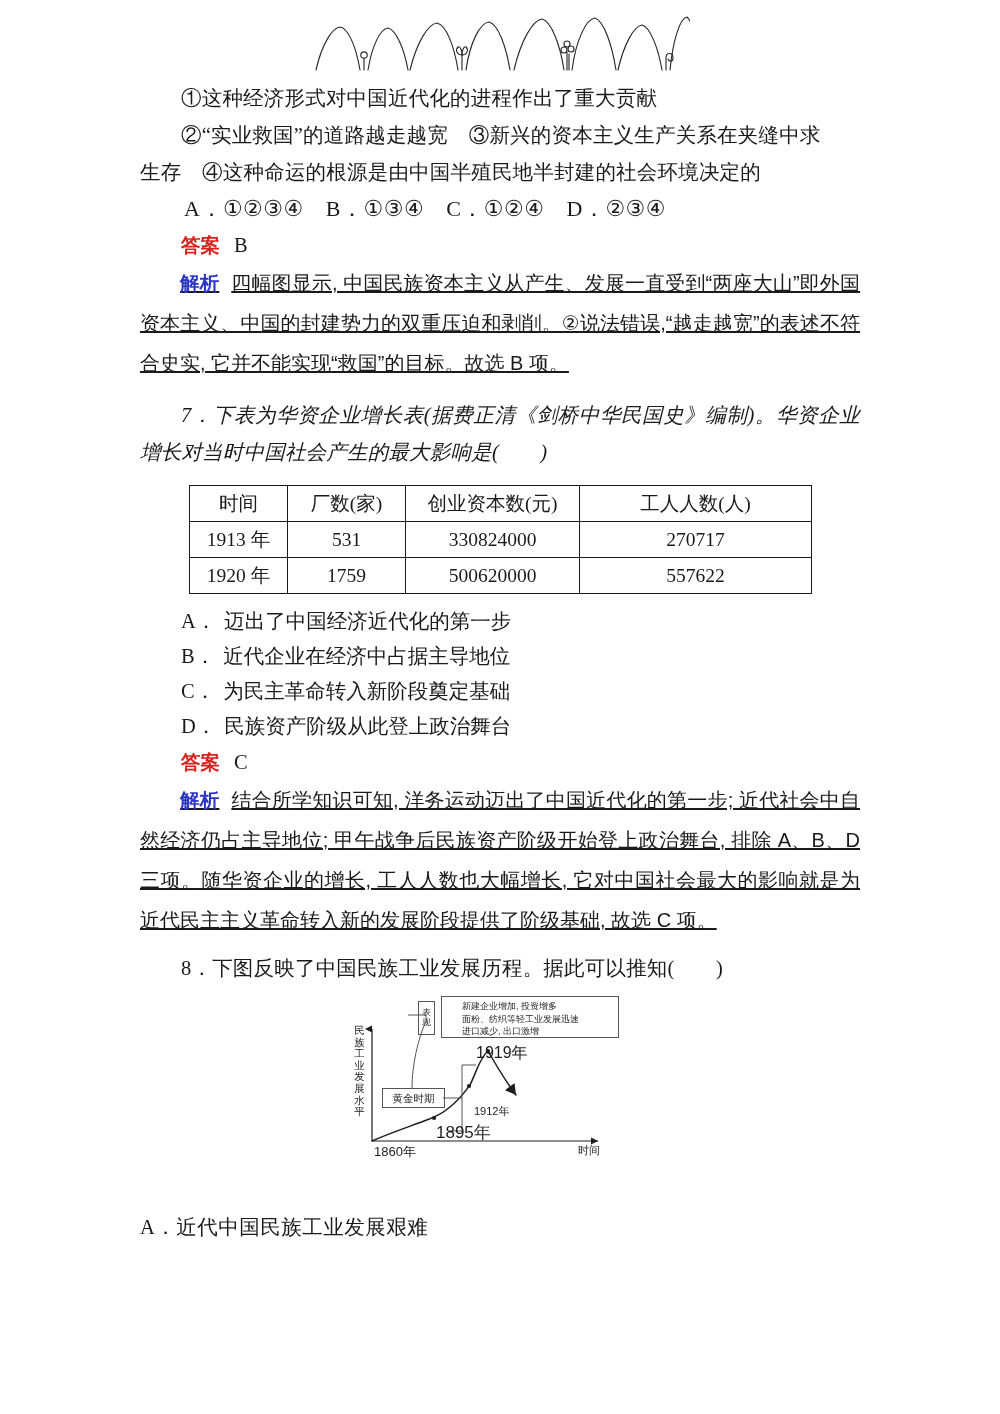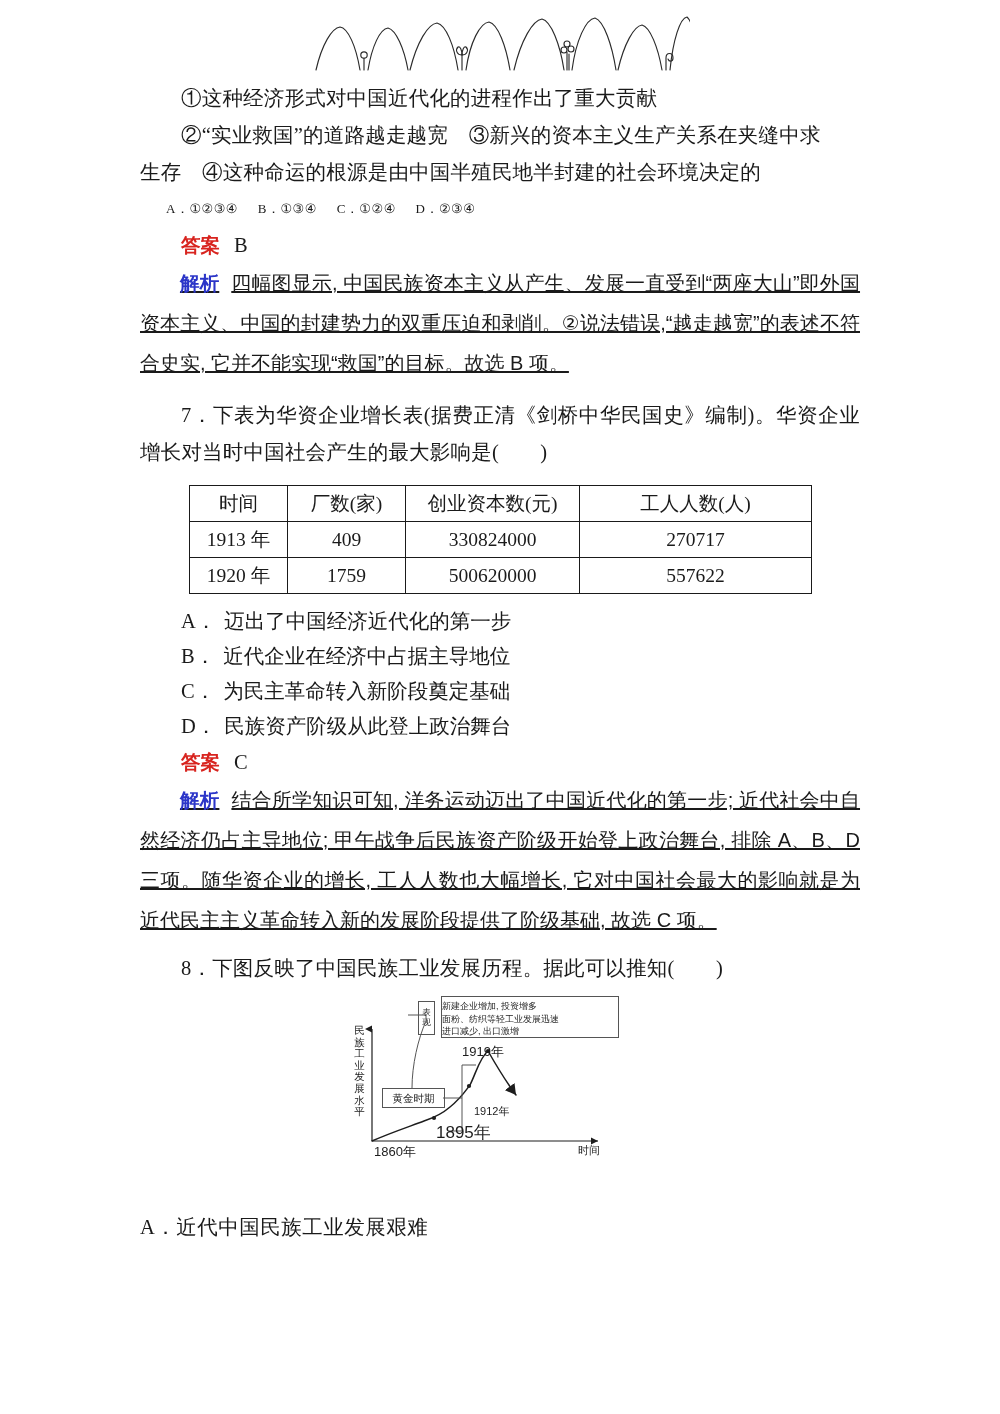--- a/index.html
+++ b/index.html
@@ -70,21 +70,21 @@
   .illustration {
     margin: 0 auto;
     width: 380px;
     height: 78px;
     position: relative;
   }
 
   
   .stmt-block { margin-top: 2px; }
   .opts-line {
-    font-size: 13px;
+    font-size: 22px;
     line-height: 36px;
     text-indent: 2em;
     letter-spacing: 0.5px;
   }
   .opts-line .opt { margin-right: 16px; white-space: nowrap; }
   .opts-line .opt .lbl { font-family: "Liberation Serif", serif; }
 
   
   .tbl-wrap {
     margin: 14px auto 10px auto;
@@ -147,21 +147,21 @@
     padding-top: 6px;
     font-family: "Liberation Sans", "DejaVu Sans", sans-serif;
     color: #1d1d1d;
   }
   .perf-box span { display: block; }
   .note-box {
     left: 91px;
     top: 3px;
     width: 178px;
     height: 42px;
-    padding: 3px 4px 0 0;
+    padding: 3px 4px 0 20px;
     font-size: 9px;
     line-height: 12.5px;
   }
   .golden-box {
     left: 32px;
     top: 95px;
     width: 63px;
     height: 20px;
     font-size: 10.5px;
     line-height: 19px;
@@ -170,21 +170,21 @@
   .yaxis-label {
     left: 3px;
     top: 32px;
     width: 13px;
     font-size: 10.5px;
     line-height: 11.6px;
     text-align: center;
     white-space: normal;
   }
   .yaxis-label span { display: block; }
-  .lbl-1919 { left: 112px; top: 50px;  font-size: 13px; }
+  .lbl-1919 { left: 126px; top: 50px;  font-size: 16px; }
   .lbl-1912 { left: 124px; top: 111px; font-size: 11px; }
   .lbl-1895 { left: 86px;  top: 128px; font-size: 17px; }
   .lbl-1860 { left: 24px;  top: 150px; font-size: 13px; }
   .lbl-time { left: 228px; top: 150px; font-size: 11px; }
 
   .tail-line {
     font-size: 20.5px;
     line-height: 36px;
     letter-spacing: 0.5px;
   }
@@ -238,42 +238,42 @@
   </div>
 
   <div class="ans-line">
     <span class="label-red">答案</span><span class="ans-val">B</span>
   </div>
 
   <div class="analysis">
     <span class="label-blue">解析</span><span>四幅图显示, 中国民族资本主义从产生、发展一直受到“两座大山”即外国资本主义、中国的封建势力的双重压迫和剥削。②说法错误,“越走越宽”的表述不符合史实, 它并不能实现“救国”的目标。故选 B 项。</span>
   </div>
 
-  <div class="para indent" style="margin-top:14px;">7．下表为华资企业增长表(据费正清《剑桥中华民国史》编制)。华资企业增长对当时中国社会产生的最大影响是(　　)</div>
+  <div class="para indent" style="margin-top:14px;font-style:italic;">7．下表为华资企业增长表(据费正清《剑桥中华民国史》编制)。华资企业增长对当时中国社会产生的最大影响是(　　)</div>
 
   <div class="tbl-wrap">
     <table class="data">
       <colgroup>
           <col class="c0">
           <col class="c1">
           <col class="c2">
           <col class="c3">
         </colgroup>
       <thead>
         <tr>
           <th>时间</th>
           <th>厂数(家)</th>
           <th>创业资本数(元)</th>
           <th>工人人数(人)</th>
         </tr>
       </thead>
       <tbody>
         <tr>
           <td>1913 年</td>
-          <td>409</td>
+          <td>531</td>
           <td>330824000</td>
           <td>270717</td>
         </tr>
         <tr>
           <td>1920 年</td>
           <td>1759</td>
           <td>500620000</td>
           <td>557622</td>
         </tr>
       </tbody>

